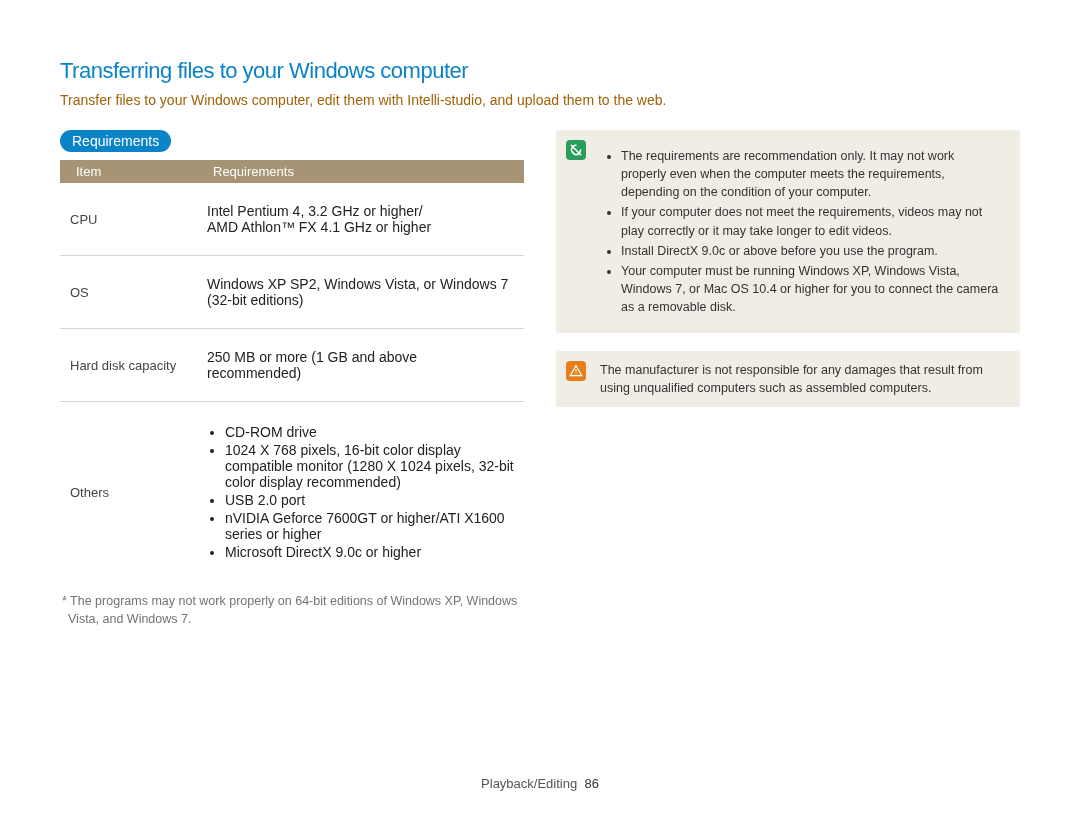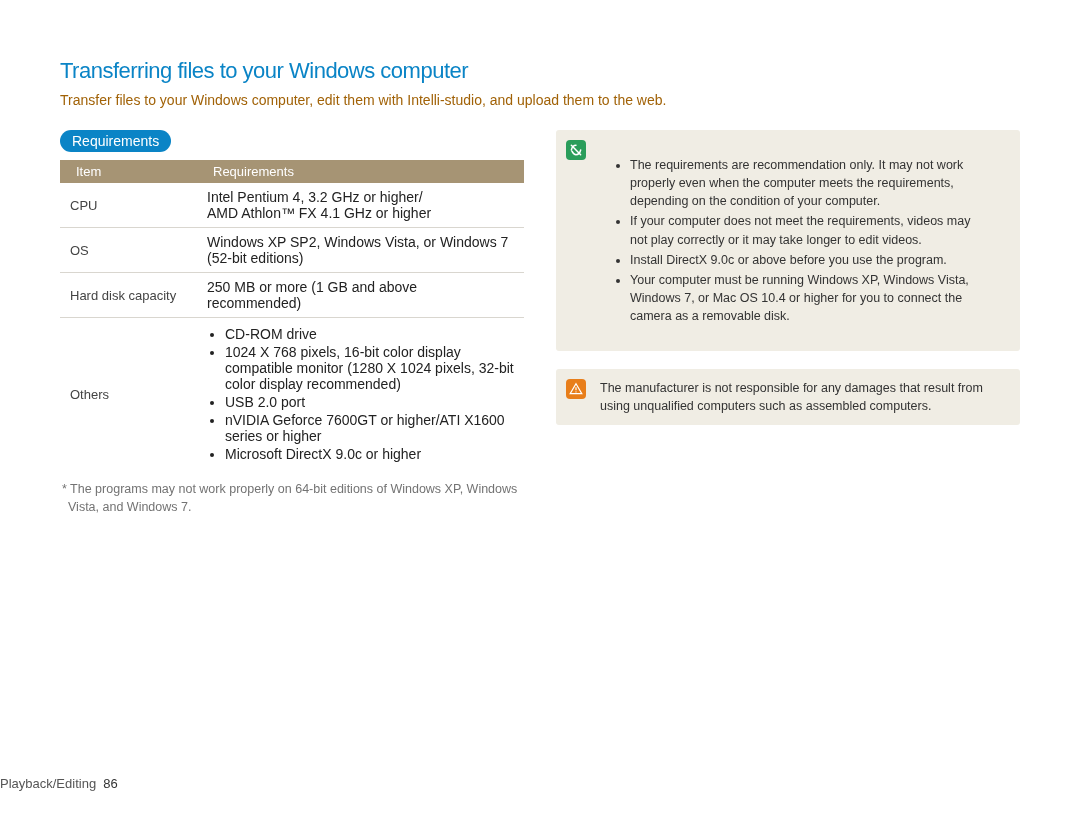--- a/index.html
+++ b/index.html
@@ -58,21 +58,21 @@
     color: #fff;
     text-align: left;
     font-weight: 400;
     padding: 4px 16px;
     font-size: 13px;
   }
   table.req-table th:first-child {
     width: 105px;
   }
   table.req-table td {
-    padding: 6px 10px;
+    padding: 20px 10px;
     vertical-align: middle;
     border-top: 1px solid #d9d6cf;
     font-weight: 300;
     font-size: 14px;
     color: #222;
   }
   table.req-table tr:first-child td {
     border-top: none;
   }
   table.req-table td:first-child {
@@ -100,21 +100,21 @@
     border-radius: 3px;
     padding: 10px 14px 10px 44px;
     font-size: 12.5px;
     color: #333;
     position: relative;
     margin-bottom: 18px;
     line-height: 1.45;
     font-weight: 300;
   }
   .note-box ul {
-    margin: 16px;
+    margin: 7px;
     padding-left: 14px;
   }
   .note-box li {
     margin: 2px 0;
   }
   .note-icon {
     position: absolute;
     left: 10px;
     top: 10px;
     width: 20px;
@@ -125,20 +125,21 @@
     justify-content: center;
   }
   .note-icon.info { background: #2a9d5a; }
   .note-icon.warn { background: #e87e1a; }
   .note-icon svg { width: 14px; height: 14px; }
   .page-footer {
     position: absolute;
     bottom: 24px;
     left: 0;
     right: 0;
+    text-align: center;
     font-size: 13px;
     color: #555;
     font-weight: 300;
   }
   .page-footer .pg {
     color: #333;
   }
 </style>
 </head>
 <body>
@@ -164,21 +165,21 @@
             <td>CPU</td>
             <td>
               <span>Intel Pentium 4, 3.2 GHz or higher/</span><br>
               <span>AMD Athlon™ FX 4.1 GHz or higher</span>
             </td>
           </tr>
           <tr>
             <td>OS</td>
             <td>
               <span>Windows XP SP2, Windows Vista, or Windows 7</span><br>
-              <span>(52-bit editions)</span>
+              <span>(32-bit editions)</span>
             </td>
           </tr>
           <tr>
             <td>Hard disk capacity</td>
             <td>250 MB or more (1 GB and above recommended)</td>
           </tr>
           <tr>
             <td>Others</td>
             <td>
               <ul class="cell-list">

